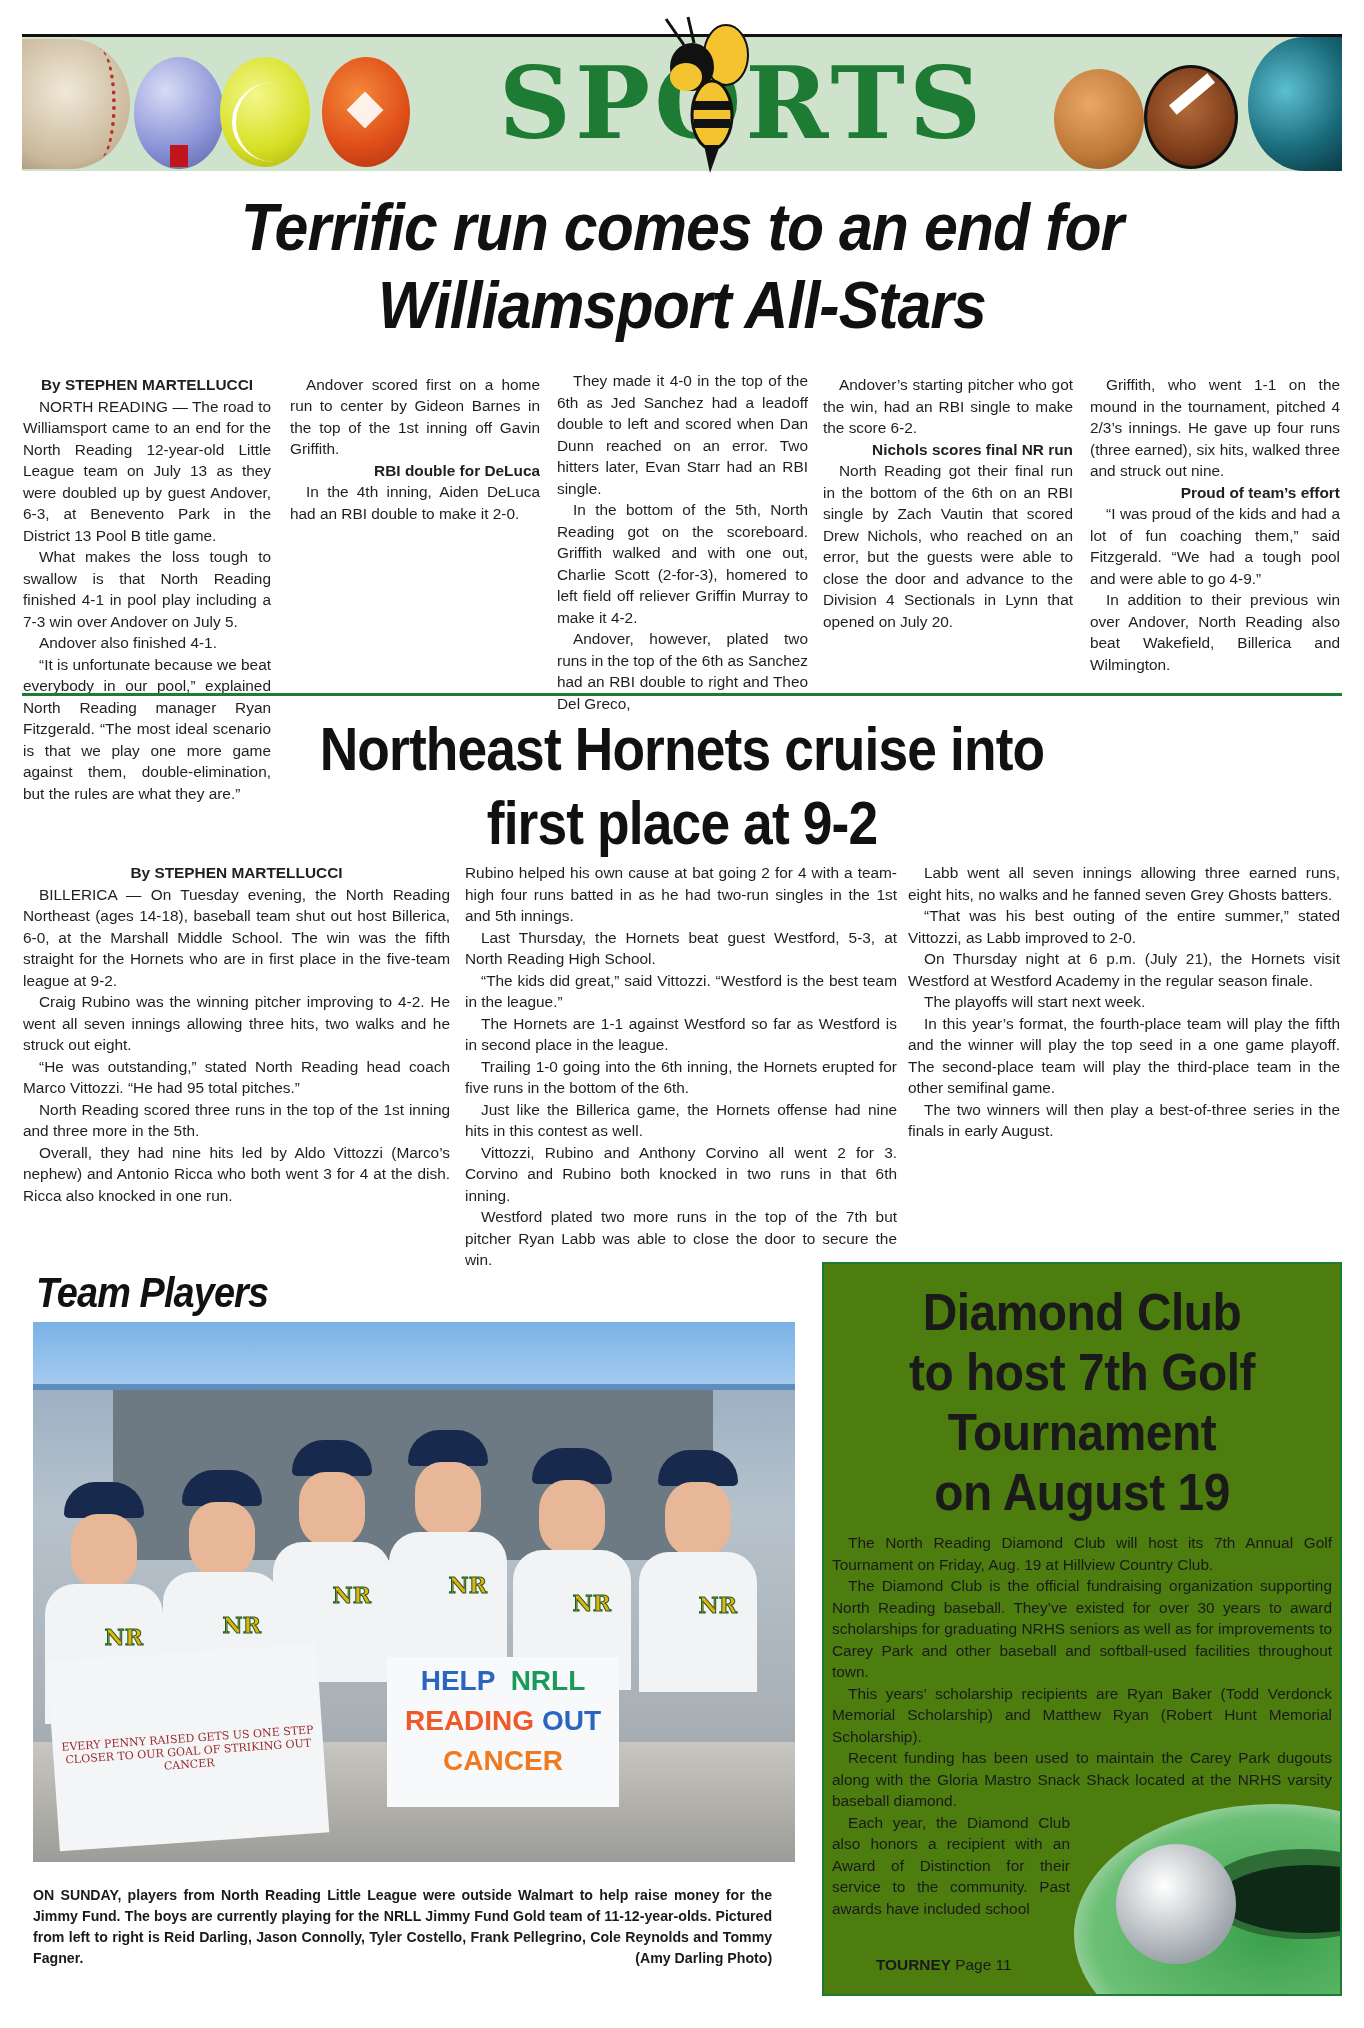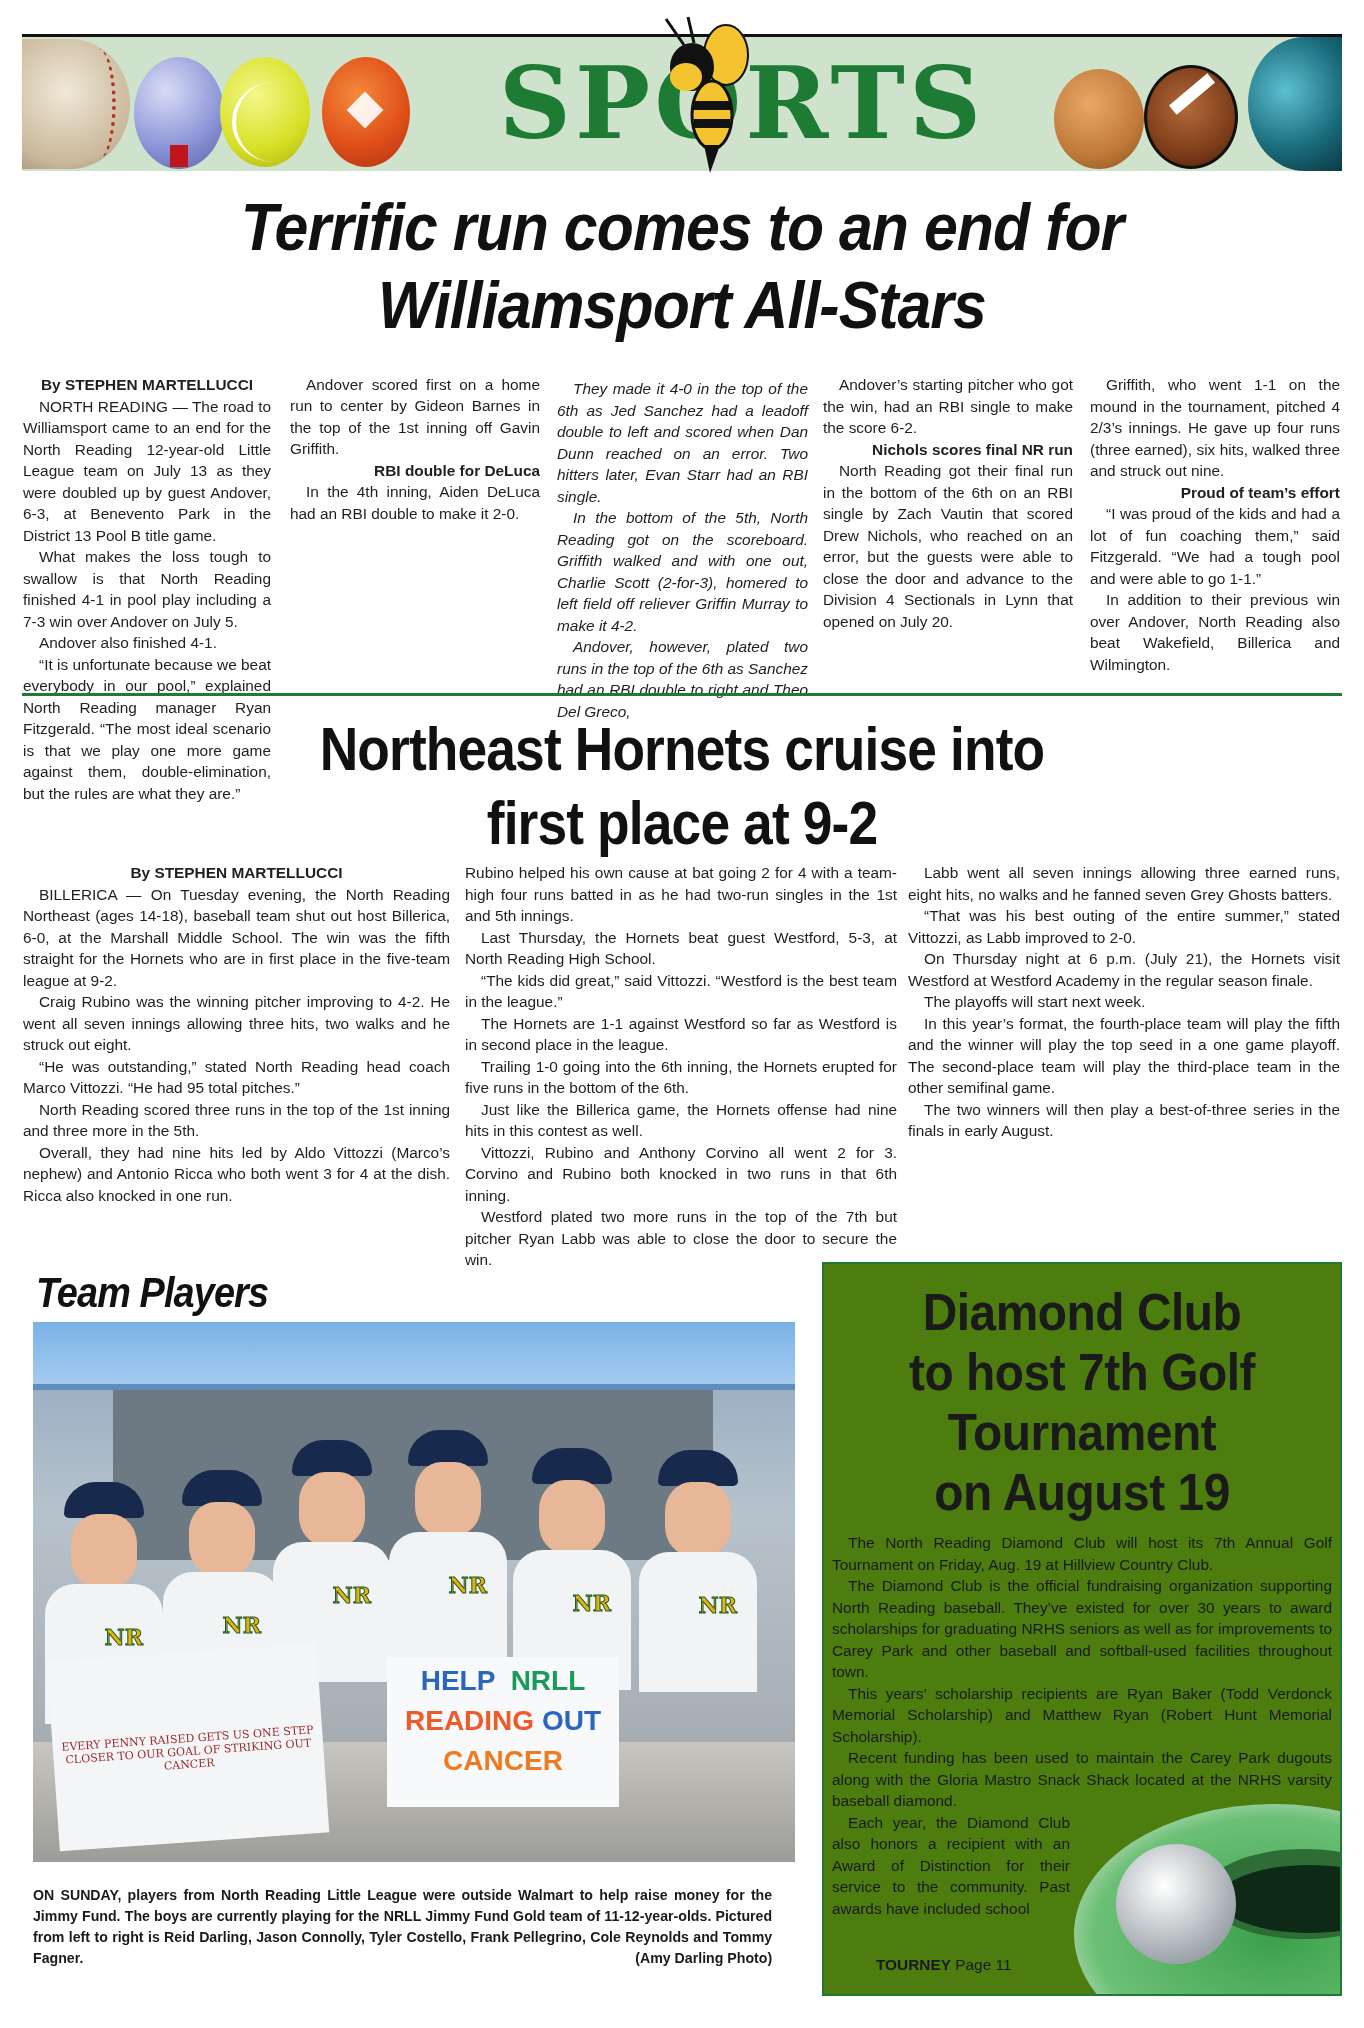--- a/index.html
+++ b/index.html
@@ -43,21 +43,21 @@
 
   
   .col { position: absolute; font-size: 15.4px; line-height: 21.5px; text-align: justify; color: #1f1f1f; }
   .col p { text-indent: 16px; }
   .col .byline { font-weight: bold; text-align: center; text-indent: 0; }
   .col .subhead { font-weight: bold; text-align: right; text-indent: 0; }
   .col p.noindent { text-indent: 0; }
 
   .a1c1 { left: 23px; top: 374px; width: 248px; }
   .a1c2 { left: 290px; top: 374px; width: 250px; }
-  .a1c3 { left: 557px; top: 378px; width: 251px; font-style: italic; }
+  .a1c3 { left: 557px; top: 370px; width: 251px; }
   .a1c4 { left: 823px; top: 374px; width: 250px; }
   .a1c5 { left: 1090px; top: 374px; width: 250px; }
 
   .rule-green { position: absolute; left: 22px; top: 693px; width: 1320px; height: 3px; background: #1e7b34; }
 
   .a2c1 { left: 23px; top: 862px; width: 427px; }
   .a2c2 { left: 465px; top: 862px; width: 432px; }
   .a2c3 { left: 908px; top: 862px; width: 432px; }
 
   
@@ -148,21 +148,21 @@
   <p>Andover, however, plated two runs in the top of the 6th as Sanchez had an RBI double to right and Theo Del Greco,</p>
 </div>
 <div class="col a1c4">
   <p>Andover’s starting pitcher who got the win, had an RBI single to make the score 6-2.</p>
   <p class="subhead">Nichols scores final NR run</p>
   <p>North Reading got their final run in the bottom of the 6th on an RBI single by Zach Vautin that scored Drew Nichols, who reached on an error, but the guests were able to close the door and advance to the Division 4 Sectionals in Lynn that opened on July 20.</p>
 </div>
 <div class="col a1c5">
   <p>Griffith, who went 1-1 on the mound in the tournament, pitched 4 2/3’s innings. He gave up four runs (three earned), six hits, walked three and struck out nine.</p>
   <p class="subhead">Proud of team’s effort</p>
-  <p>“I was proud of the kids and had a lot of fun coaching them,” said Fitzgerald. “We had a tough pool and were able to go 1-1.”</p>
+  <p>“I was proud of the kids and had a lot of fun coaching them,” said Fitzgerald. “We had a tough pool and were able to go 4-9.”</p>
   <p>In addition to their previous win over Andover, North Reading also beat Wakefield, Billerica and Wilmington.</p>
 </div>
 
 <div class="rule-green"></div>
 
 <div class="headline h2">
   <div>Northeast Hornets cruise into</div>
   <div>first place at 9-2</div>
 </div>
 

